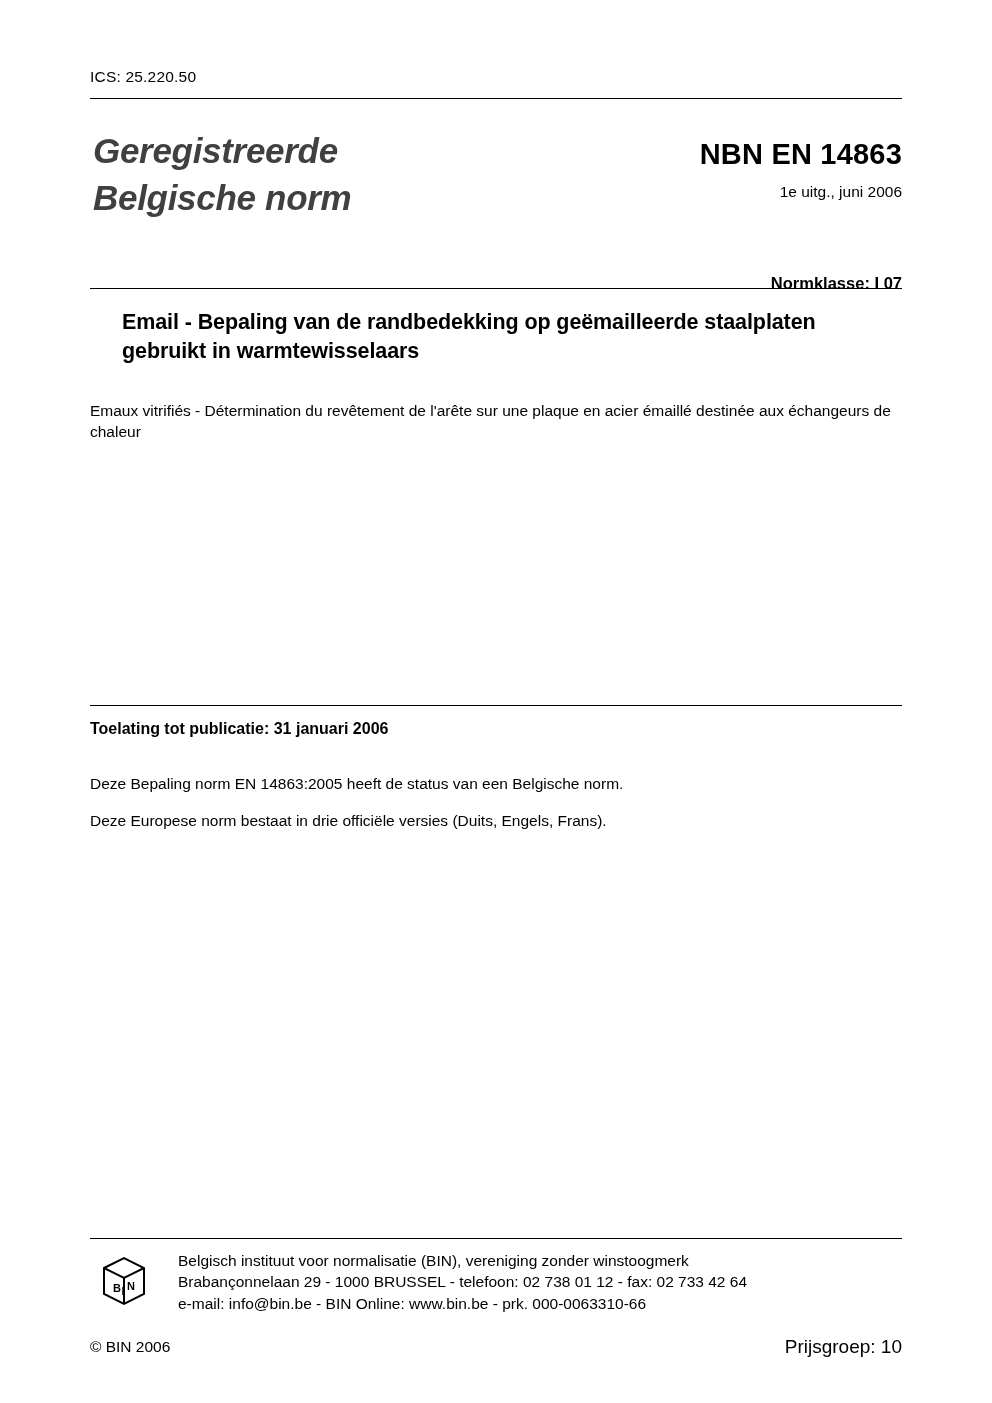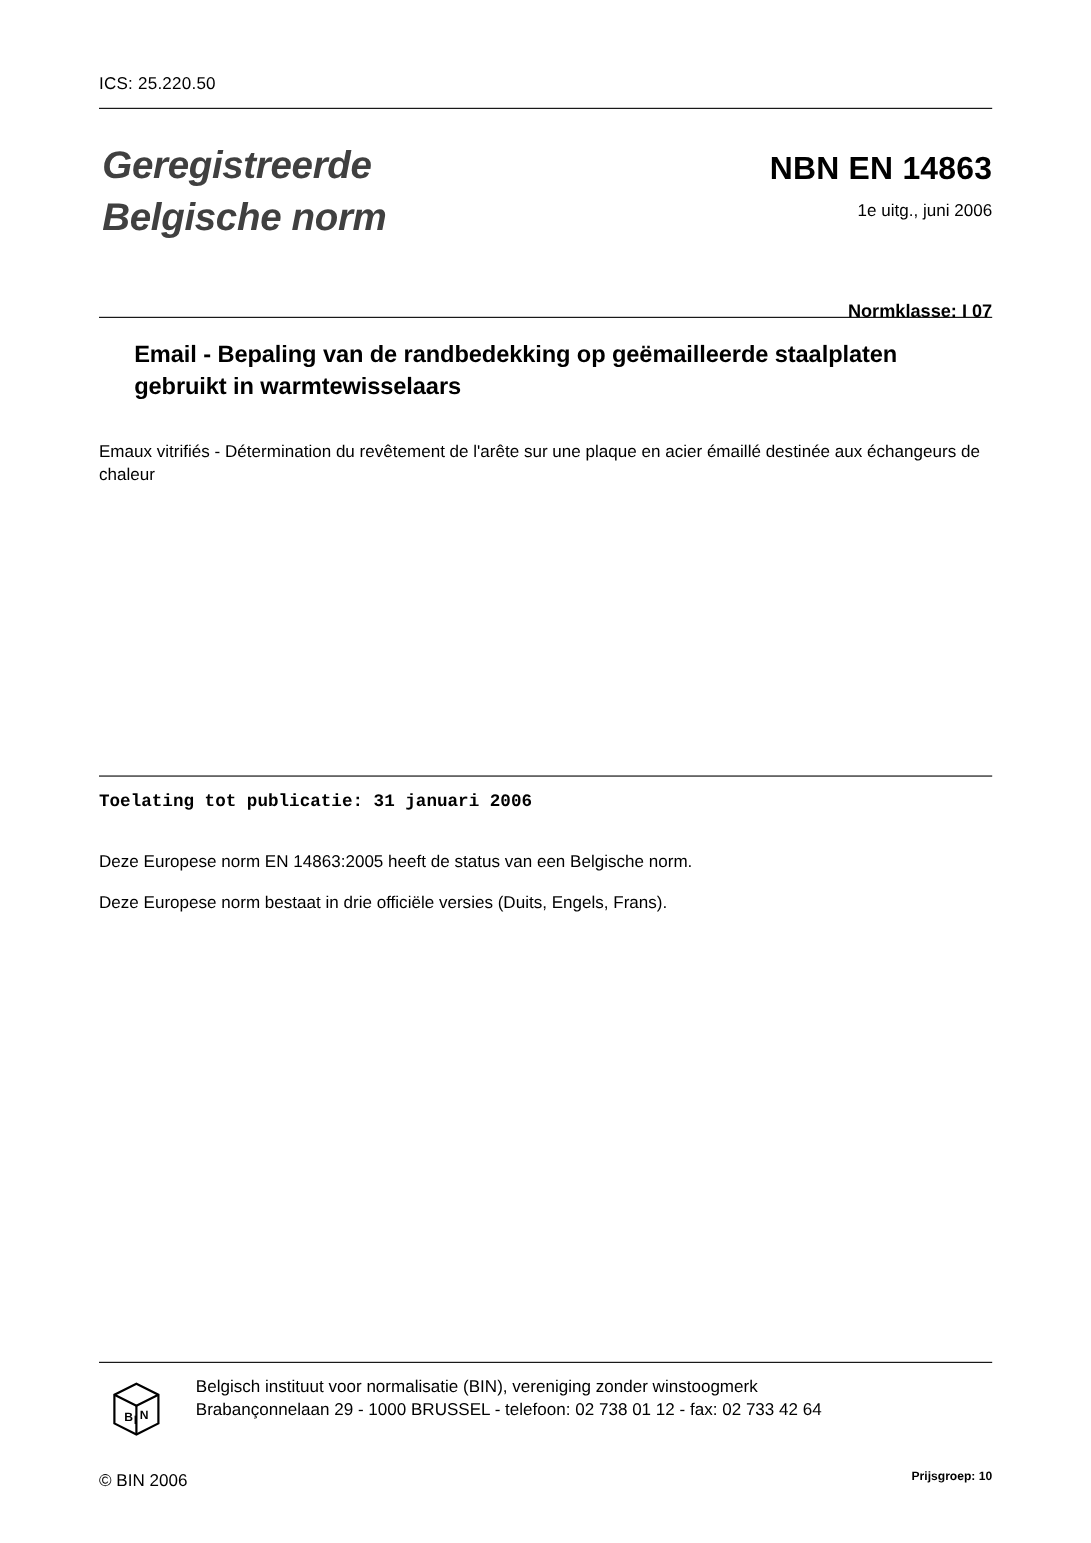--- a/index.html
+++ b/index.html
@@ -118,21 +118,20 @@
     line-height: 1.36;
   }
 
   
   .pub-date {
     position: absolute;
     top: 720px;
     left: 0;
     font-size: 16px;
     font-weight: bold;
-    font-family: Liberation Mono, monospace;
   }
   .para1 {
     position: absolute;
     top: 775px;
     left: 0;
     font-size: 15.5px;
   }
   .para2 {
     position: absolute;
     top: 812px;
@@ -161,22 +160,22 @@
   .copyright {
     position: absolute;
     top: 1338px;
     left: 0;
     font-size: 15.5px;
   }
   .pricegroup {
     position: absolute;
     top: 1336px;
     right: 0;
-    font-size: 11px;
-    font-weight: bold;
+    font-size: 19px;
+    font-weight: normal;
   }
 </style>
 </head>
 <body>
 
 <div class="page">
   <div class="content">
 
     <div class="ics">ICS: 25.220.50</div>
 
@@ -192,38 +191,39 @@
     <div class="normklasse">Normklasse: I 07</div>
 
     <div class="rule rule-mid"></div>
 
     <div class="title-nl">Email - Bepaling van de randbedekking op geëmailleerde staalplaten gebruikt in warmtewisselaars</div>
     <div class="title-fr">Emaux vitrifiés - Détermination du revêtement de l'arête sur une plaque en acier émaillé destinée aux échangeurs de chaleur</div>
 
     <div class="rule rule-pub"></div>
 
     <div class="pub-date">Toelating tot publicatie: 31 januari 2006</div>
-    <div class="para1">Deze Europese norm EN 14863:2005 heeft de status van een Belgische norm.</div>
+    <div class="para1">Deze Bepaling norm EN 14863:2005 heeft de status van een Belgische norm.</div>
     <div class="para2">Deze Europese norm bestaat in drie officiële versies (Duits, Engels, Frans).</div>
 
     <div class="rule rule-footer"></div>
 
     <div class="logo">
       <svg viewBox="0 0 56 56" width="56" height="56" aria-hidden="true">
         <polygon points="8,14 28,4 48,14 48,40 28,50 8,40" fill="#ffffff" stroke="#000000" stroke-width="2"></polygon>
         <polyline points="8,14 28,24 48,14" fill="none" stroke="#000000" stroke-width="2"></polyline>
         <line x1="28" y1="24" x2="28" y2="50" stroke="#000000" stroke-width="2"></line>
         <text x="17" y="38" font-family="Liberation Sans, sans-serif" font-size="11" font-weight="bold" fill="#000000">B</text>
         <text x="25.5" y="40.5" font-family="Liberation Sans, sans-serif" font-size="11" font-weight="bold" fill="#000000">I</text>
         <text x="31" y="36" font-family="Liberation Sans, sans-serif" font-size="11" font-weight="bold" fill="#000000">N</text>
       </svg>
     </div>
 
     <div class="footer-text">
       <div><span class="org">Belgisch instituut voor normalisatie (BIN),</span><span> vereniging zonder winstoogmerk</span></div>
       <div>Brabançonnelaan 29 - 1000 BRUSSEL - telefoon: 02 738 01 12 - fax: 02 733 42 64</div>
+      <div>e-mail: info@bin.be  - BIN Online: www.bin.be - prk. 000-0063310-66</div>
     </div>
 
     <div class="copyright">© BIN 2006</div>
     <div class="pricegroup">Prijsgroep: 10</div>
 
   </div>
 </div>
 
 </body></html>

